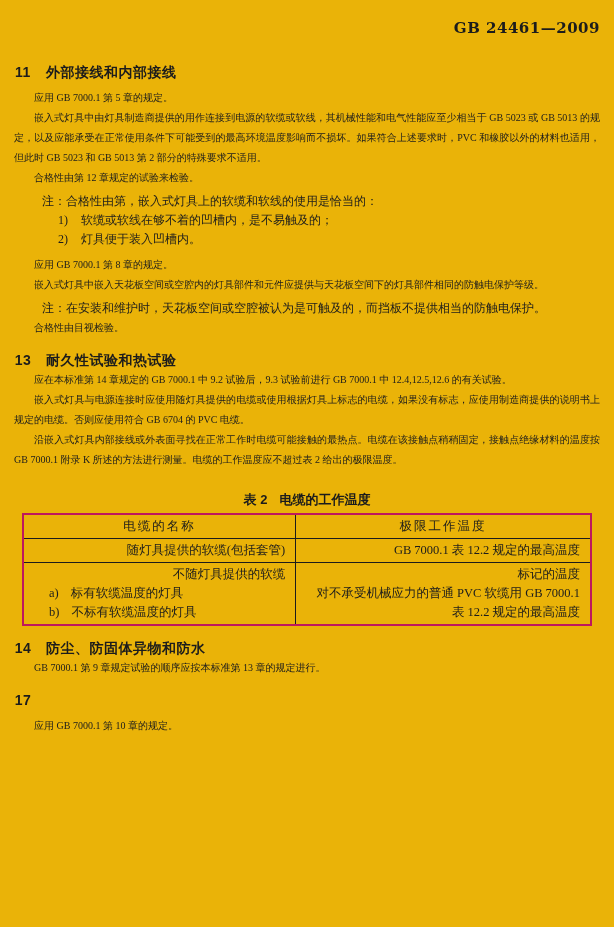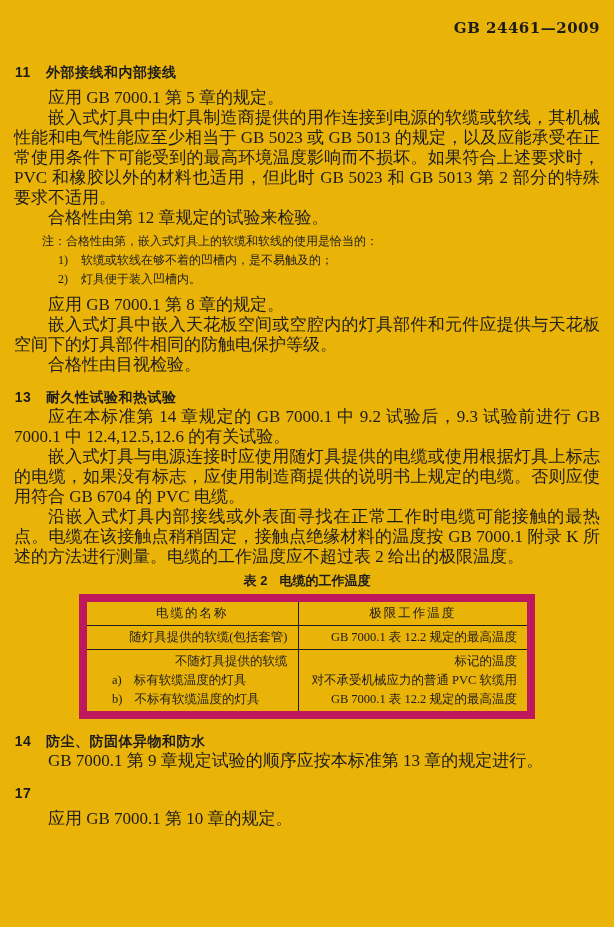--- a/index.html
+++ b/index.html
@@ -32,52 +32,52 @@
     line-height: 19px;
     letter-spacing: 0.5px;
     text-align: center;
   }
   .sec-first { margin-top: 27px; }
   .sec .num { min-width: 18px; }
   .p {
     margin: 0;
     text-indent: 2em;
     text-align: justify;
-    font-size: 17px;
+    font-size: 10px;
     line-height: 20px;
   }
   .p-first { margin-top: 6px; }
   .note {
     margin: 4px 0 0 28px;
     font-size: 12px;
     line-height: 19px;
     text-align: justify;
   }
   .note-item {
     margin-left: 44px;
     font-size: 12px;
     line-height: 19px;
     display: flex;
     gap: 13px;
   }
   .tbl-caption {
-    margin-top: 5px;
+    margin-top: 21px;
     display: flex;
     justify-content: center;
     gap: 12px;
     font-family: "Liberation Sans", "DejaVu Sans", sans-serif;
     font-weight: bold;
     font-size: 13px;
     line-height: 18px;
   }
   table.tbl {
-    width: 456px;
+    width: 570px;
     margin: 4px auto 5px auto;
     border-collapse: collapse;
-    border: 8px solid #be185d;
+    border: 2px solid #be185d;
     font-size: 12.5px;
     line-height: 19px;
   }
   .tbl col.c1 { width: 48%; }
   .tbl col.c2 { width: 52%; }
   .tbl th, .tbl td { border: 1px solid #1c1c1c; }
   .tbl th {
     font-weight: normal;
     letter-spacing: 2px;
     text-align: center;
@@ -114,20 +114,21 @@
     <span class="marker">1)</span>
     <span>软缆或软线在够不着的凹槽内，是不易触及的；</span>
   </div>
   <div class="note-item">
     <span class="marker">2)</span>
     <span>灯具便于装入凹槽内。</span>
   </div>
 
   <p class="p p-first">应用 GB 7000.1 第 8 章的规定。</p>
   <p class="p">嵌入式灯具中嵌入天花板空间或空腔内的灯具部件和元件应提供与天花板空间下的灯具部件相同的防触电保护等级。</p>
+  <div class="note">注：在安装和维护时，天花板空间或空腔被认为是可触及的，而挡板不提供相当的防触电保护。</div>
   <p class="p">合格性由目视检验。</p>
 
   <div class="sec">
     <span class="num">13</span>
     <span class="title">耐久性试验和热试验</span>
   </div>
   <p class="p">应在本标准第 14 章规定的 GB 7000.1 中 9.2 试验后，9.3 试验前进行 GB 7000.1 中 12.4,12.5,12.6 的有关试验。</p>
   <p class="p">嵌入式灯具与电源连接时应使用随灯具提供的电缆或使用根据灯具上标志的电缆，如果没有标志，应使用制造商提供的说明书上规定的电缆。否则应使用符合 GB 6704 的 PVC 电缆。</p>
   <p class="p">沿嵌入式灯具内部接线或外表面寻找在正常工作时电缆可能接触的最热点。电缆在该接触点稍稍固定，接触点绝缘材料的温度按 GB 7000.1 附录 K 所述的方法进行测量。电缆的工作温度应不超过表 2 给出的极限温度。</p>
 

